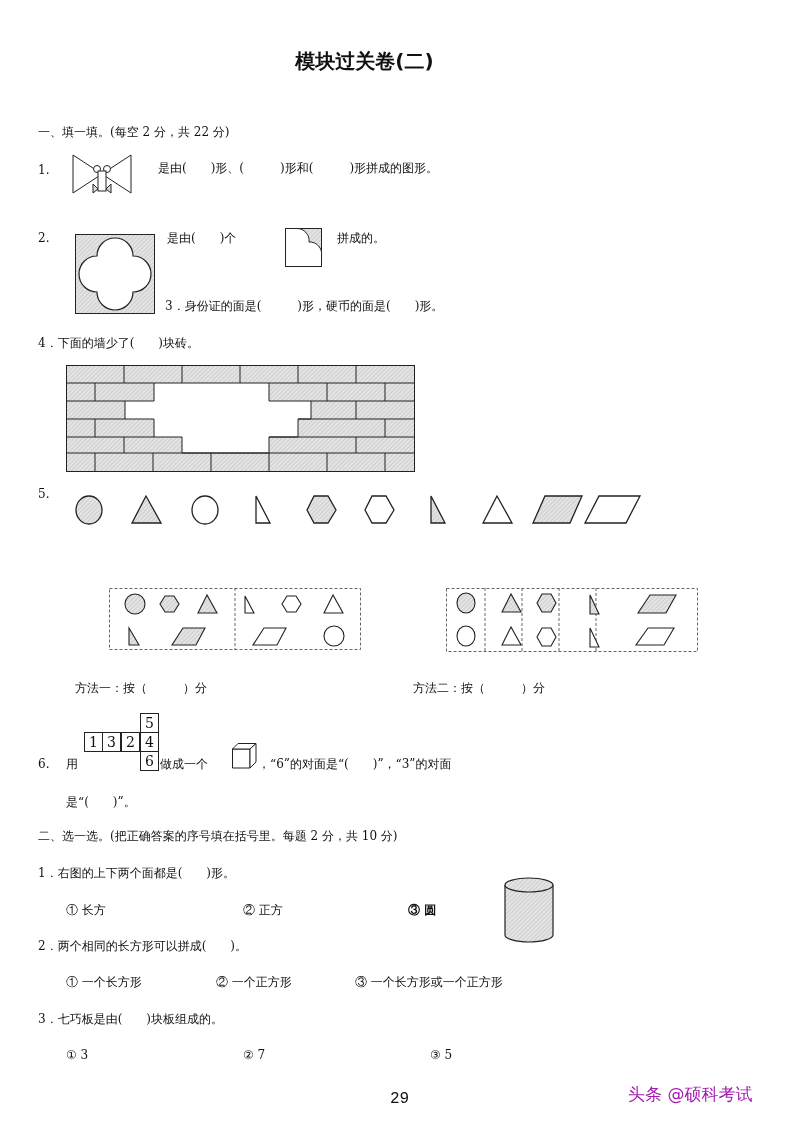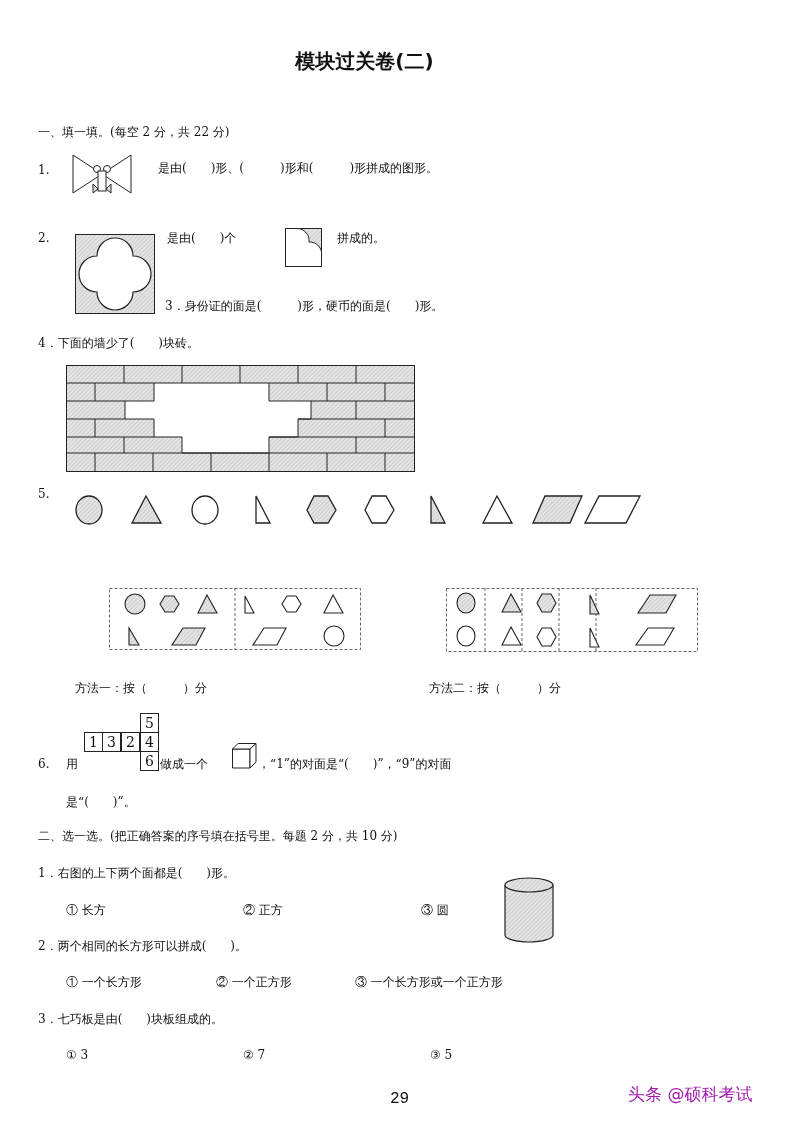--- a/index.html
+++ b/index.html
@@ -151,47 +151,47 @@
     <polygon points="99,6 108,6 113,15 108,24 99,24 94,15" fill="url(#hatch)" transform="translate(-3,0)"></polygon>
     <polygon points="99,40 108,40 113,49 108,58 99,58 94,49" fill="#fff" transform="translate(-3,0)"></polygon>
     <polygon points="146,7 146,26 155,26" fill="url(#hatch)" transform="translate(-2,0)"></polygon>
     <polygon points="146,40 146,59 155,59" fill="#fff" transform="translate(-2,0)"></polygon>
     <polygon points="204,7 230,7 220,25 192,25" fill="url(#hatch)"></polygon>
     <polygon points="202,40 228,40 218,57 190,57" fill="#fff"></polygon>
   </g>
 </svg>
 
 <div class="abs txt" style="left:75px;top:678px;">方法一：按（　　　）分</div>
-<div class="abs txt" style="left:429px;top:678px;">方法二：按（　　　）分</div>
+<div class="abs txt" style="left:413px;top:678px;">方法二：按（　　　）分</div>
 
 <div class="abs txt" style="left:38px;top:754px;">6.</div>
 <div class="abs txt" style="left:66px;top:754px;">用</div>
 <div class="abs" style="left:84px;top:713px;width:80px;height:60px;font-size:14px;">
   <div style="position:absolute;left:56px;top:0;width:17px;height:18px;border:1px solid #222;text-align:center;line-height:18px;">5</div>
   <div style="position:absolute;left:0;top:19px;width:17px;height:18px;border:1px solid #222;text-align:center;line-height:18px;">1</div>
   <div style="position:absolute;left:18px;top:19px;width:17px;height:18px;border:1px solid #222;text-align:center;line-height:18px;">3</div>
   <div style="position:absolute;left:37px;top:19px;width:17px;height:18px;border:1px solid #222;text-align:center;line-height:18px;">2</div>
   <div style="position:absolute;left:56px;top:19px;width:17px;height:18px;border:1px solid #222;text-align:center;line-height:18px;">4</div>
   <div style="position:absolute;left:56px;top:38px;width:17px;height:18px;border:1px solid #222;text-align:center;line-height:18px;">6</div>
 </div>
 <div class="abs txt" style="left:160px;top:754px;">做成一个</div>
 <svg style="left:232px;top:743px;" width="26" height="26">
   <polygon points="0.5,6 18,6 18,25 0.5,25" fill="#fff" stroke="#222"></polygon>
   <polygon points="0.5,6 6,0.5 24,0.5 18,6" fill="#fff" stroke="#222"></polygon>
   <polygon points="18,6 24,0.5 24,19 18,25" fill="#fff" stroke="#222"></polygon>
 </svg>
-<div class="abs txt" style="left:258px;top:754px;">，“1”的对面是“(　　)”，“9”的对面</div>
+<div class="abs txt" style="left:258px;top:754px;">，“6”的对面是“(　　)”，“3”的对面</div>
 <div class="abs txt" style="left:66px;top:792px;">是“(　　)”。</div>
 
 <div class="abs txt" style="left:38px;top:826px;">二、选一选。(把正确答案的序号填在括号里。每题 2 分，共 10 分)</div>
 
 <div class="abs txt" style="left:38px;top:863px;">1．右图的上下两个面都是(　　)形。</div>
 <div class="abs txt" style="left:66px;top:900px;">① 长方</div>
 <div class="abs txt" style="left:243px;top:900px;">② 正方</div>
-<div class="abs txt" style="left:421px;top:900px;">③ 圆</div>
+<div class="abs txt" style="left:408px;top:900px;font-weight:bold;">③ 圆</div>
 <svg style="left:504px;top:877px;" width="50" height="66">
   <path d="M1,8 L1,58 A24,7 0 0 0 49,58 L49,8" fill="url(#hatch)" stroke="#222" stroke-width="1.2"></path>
   <ellipse cx="25" cy="8" rx="24" ry="7" fill="url(#hatch)" stroke="#222" stroke-width="1.2"></ellipse>
 </svg>
 
 <div class="abs txt" style="left:38px;top:936px;">2．两个相同的长方形可以拼成(　　)。</div>
 <div class="abs txt" style="left:66px;top:972px;">① 一个长方形</div>
 <div class="abs txt" style="left:216px;top:972px;">② 一个正方形</div>
 <div class="abs txt" style="left:355px;top:972px;">③ 一个长方形或一个正方形</div>
 

